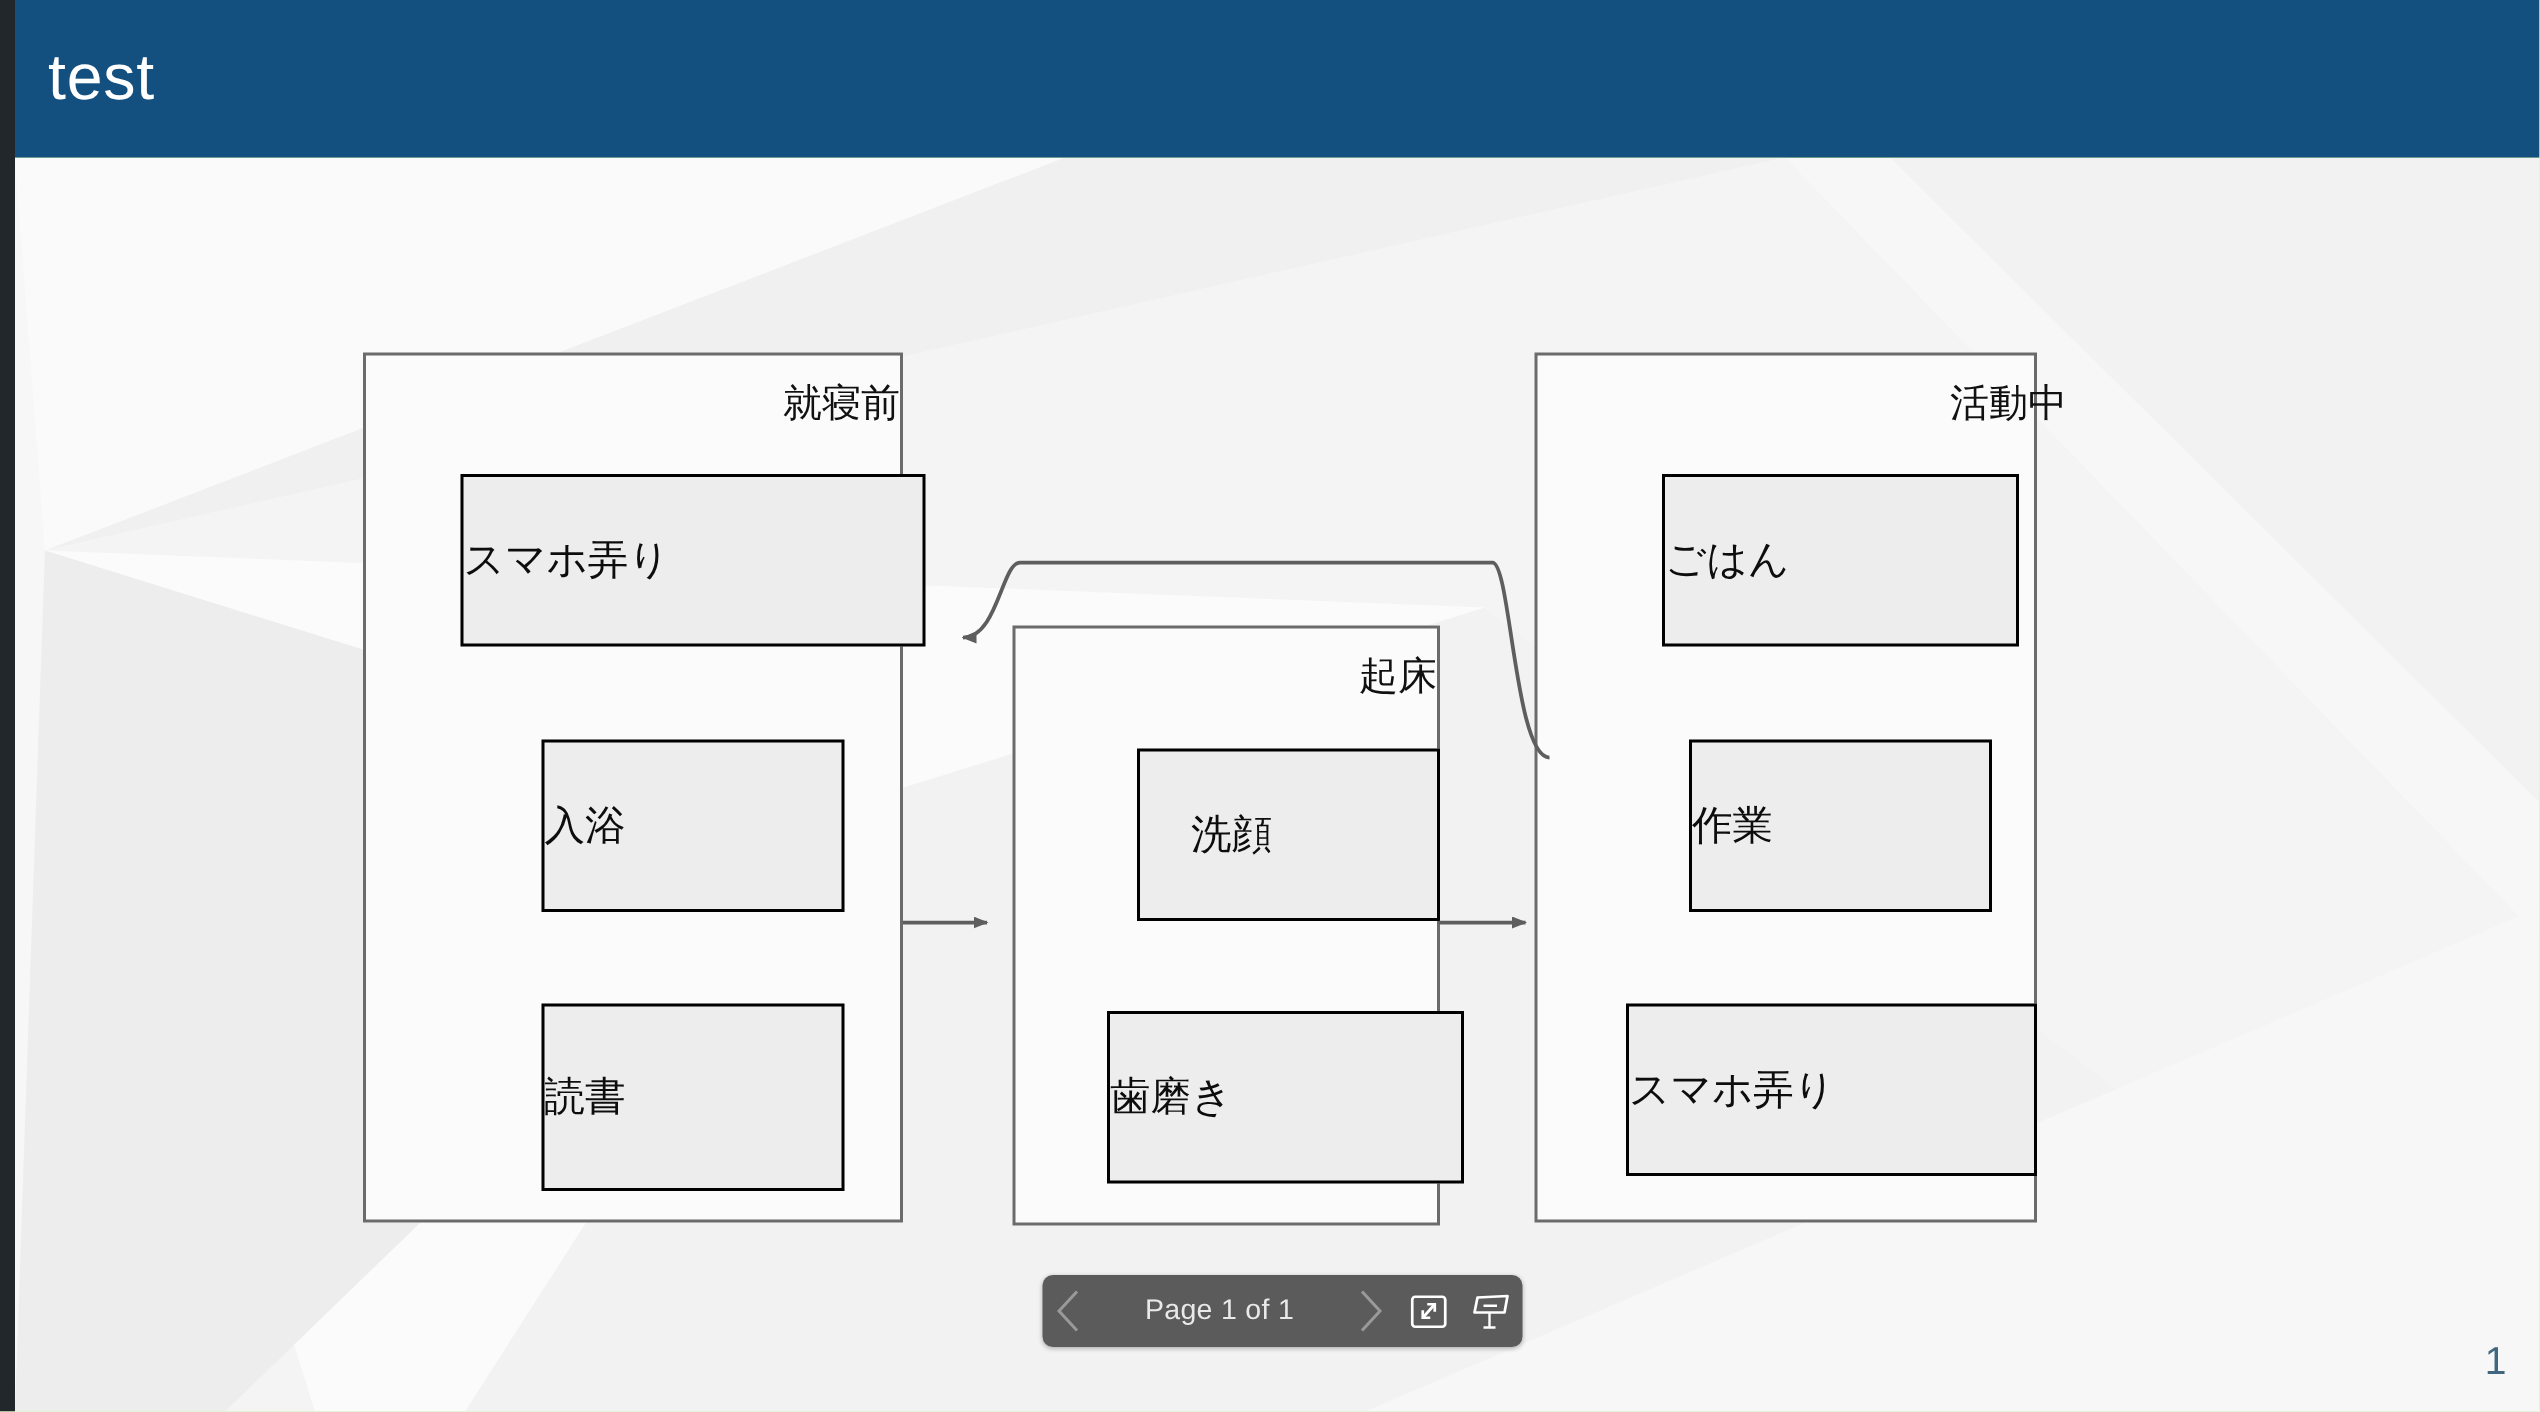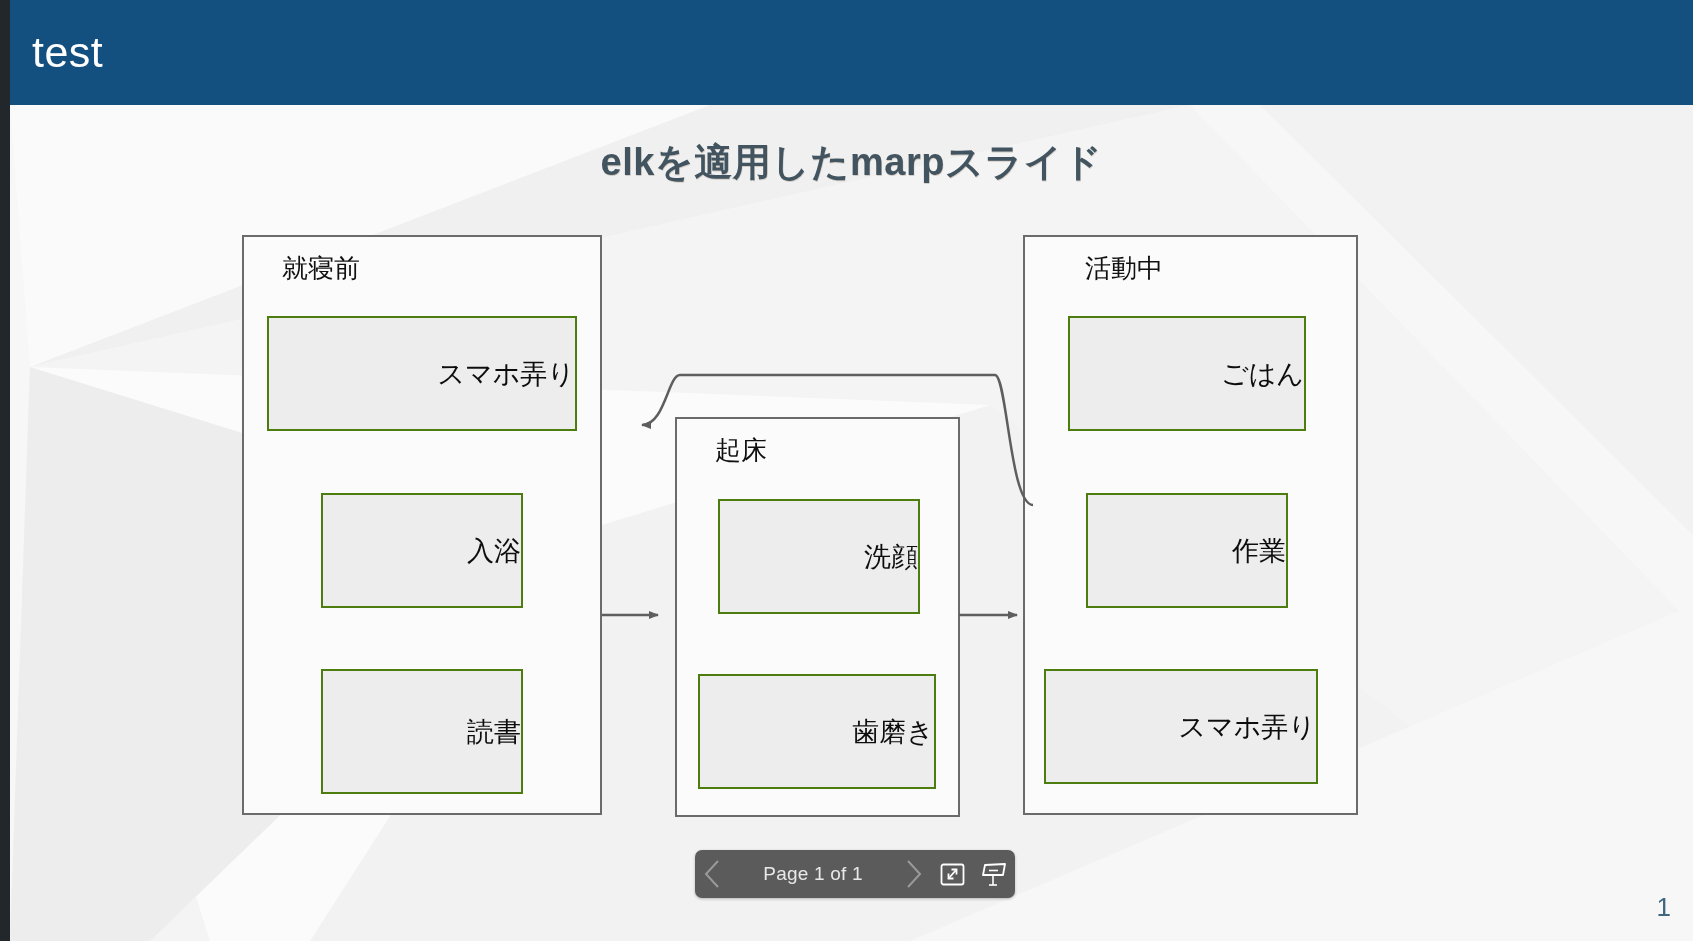--- a/index.html
+++ b/index.html
@@ -89,34 +89,35 @@
   .group-box {
     position: absolute;
     background: #fbfbfb;
     border: 2px solid #6b6b6b;
     z-index: 2;
   }
   .group-label {
     position: absolute;
     left: 0;
     width: 100%;
-    text-align: left;
+    text-align: right;
     font-size: 26px;
     color: #111111;
     font-family: "DejaVu Sans", "Liberation Sans", sans-serif;
     padding-left: 38px;
   }
   .node-box {
     position: absolute;
     background: #ededed;
-    border: 2px solid #4d7c0f;
+    border: 2px solid #000000;
     display: flex;
     align-items: center;
-    justify-content: flex-end;
+    justify-content: flex-start;
     z-index: 3;
+    margin-left: 40px;
   }
   .node-label {
     font-size: 27px;
     color: #0d0d0d;
     font-family: "DejaVu Sans", "Liberation Sans", sans-serif;
     line-height: 1;
     white-space: nowrap;
   }
 
   
@@ -177,21 +178,20 @@
       <polygon points="0,0 1180,0 20,262" fill="#fafafa"></polygon>
       <polygon points="1180,0 20,262 700,0" fill="#f0f0f0"></polygon>
       <polygon points="20,262 1180,0 1683,520 1683,836 0,836" fill="#f4f4f4"></polygon>
       <polygon points="20,262 980,300 1683,836 200,836" fill="#fbfbfb"></polygon>
       <polygon points="20,262 560,430 140,836 0,836" fill="#ededed"></polygon>
       <polygon points="560,430 980,300 1683,836 300,836" fill="#f2f2f2"></polygon>
       <polygon points="1683,500 1683,836 900,836" fill="#f7f7f7"></polygon>
       <polygon points="1250,0 1683,0 1683,430" fill="#f2f2f2"></polygon>
     </svg>
 
-    <div class="slide-title">elkを適用したmarpスライド</div>
 
     <div class="diagram">
 
       <svg class="edges-svg" viewBox="0 0 1683 836">
         <defs>
           <marker id="arrowR" markerWidth="10" markerHeight="10" refX="9" refY="4" orient="auto" markerUnits="userSpaceOnUse">
             <path d="M0,0 L10,4 L0,8 z" fill="#5e5e5e"></path>
           </marker>
           <marker id="arrowL" markerWidth="10" markerHeight="10" refX="9" refY="4" orient="auto" markerUnits="userSpaceOnUse">
             <path d="M0,0 L10,4 L0,8 z" fill="#5e5e5e"></path>
@@ -220,21 +220,21 @@
       <div class="node-box" style="left:311px; top:388px; width:202px; height:115px;">
         <span class="node-label">入浴</span>
       </div>
       <div class="node-box" style="left:311px; top:564px; width:202px; height:125px;">
         <span class="node-label">読書</span>
       </div>
 
       <div class="group-box" style="left:665px; top:312px; width:285px; height:400px;">
         <div class="group-label" style="top:14px;">起床</div>
       </div>
-      <div class="node-box" style="left:708px; top:394px; width:202px; height:115px;">
+      <div class="node-box" style="left:708px; top:394px; width:202px; height:115px;padding-left:34px;">
         <span class="node-label">洗顔</span>
       </div>
       <div class="node-box" style="left:688px; top:569px; width:238px; height:115px;">
         <span class="node-label">歯磨き</span>
       </div>
 
       <div class="group-box" style="left:1013px; top:130px; width:335px; height:580px;">
         <div class="group-label" style="top:14px;margin-left:22px;">活動中</div>
       </div>
       <div class="node-box" style="left:1058px; top:211px; width:238px; height:115px;">

